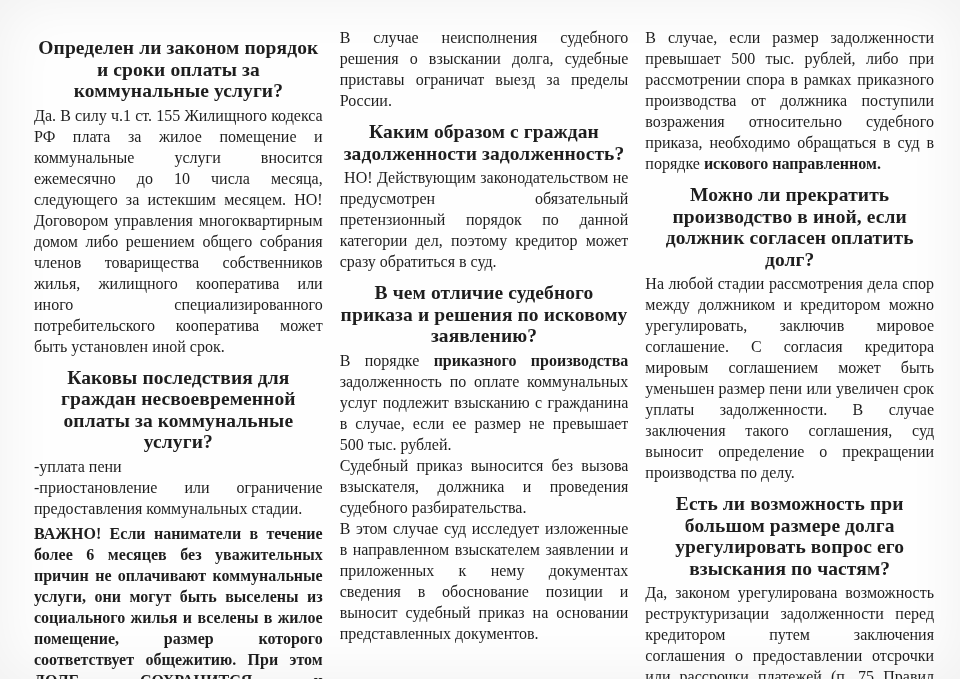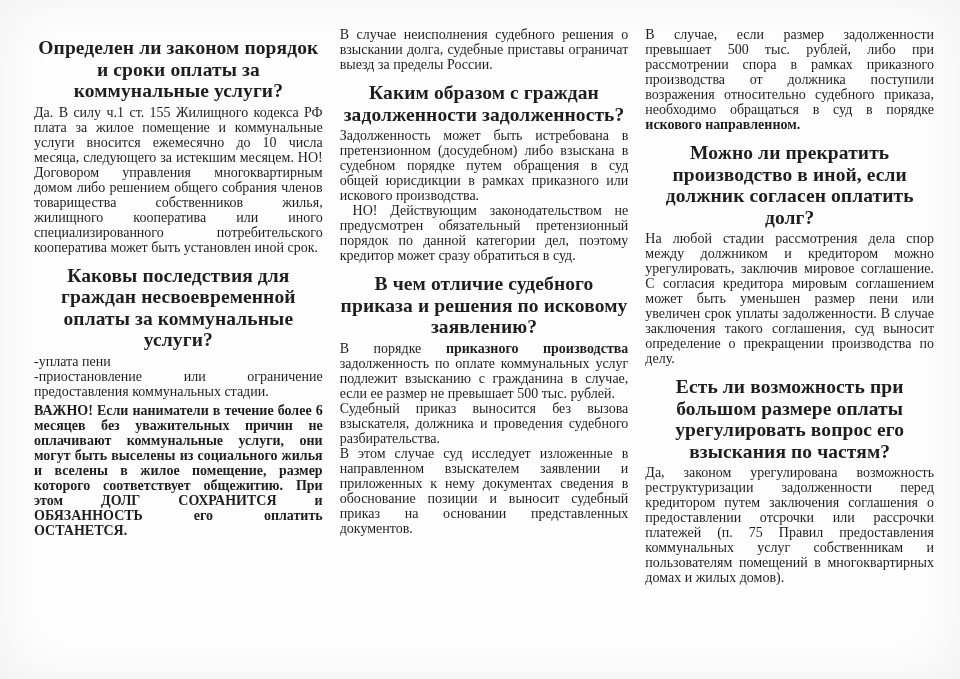--- a/index.html
+++ b/index.html
@@ -29,49 +29,48 @@
   h2.heading {
     margin: 10px 0 3px 0;
     font-size: 19.5px;
     line-height: 21.5px;
     font-weight: bold;
     text-align: center;
     letter-spacing: 0.1px;
   }
   p.para {
     margin: 0;
-    font-size: 14px;
-    line-height: 15px;
+    font-size: 16px;
+    line-height: 21px;
     text-align: justify;
   }
   p.para.gap { margin-top: 4px; font-weight: bold; }
   .b { font-weight: bold; }
 </style>
 </head>
 <body>
 
 <div class="page">
   <div class="col">
       <h2 class="heading">Определен ли законом порядок и сроки оплаты за коммунальные услуги?</h2>
       <p class="para"><span class="">Да. В силу ч.1 ст. 155 Жилищного кодекса РФ плата за жилое помещение и коммунальные услуги вносится ежемесячно до 10 числа месяца, следующего за истекшим месяцем. НО! Договором управления многоквартирным домом либо решением общего собрания членов товарищества собственников жилья, жилищного кооператива или иного специализированного потребительского кооператива может быть установлен иной срок.</span></p>
       <h2 class="heading">Каковы последствия для граждан несвоевременной оплаты за коммунальные услуги?</h2>
       <p class="para"><span class="">-уплата пени</span></p>
       <p class="para"><span class="">-приостановление или ограничение предоставления коммунальных стадии.</span></p>
       <p class="para gap"><span class="">ВАЖНО! Если наниматели в течение более 6 месяцев без уважительных причин не оплачивают коммунальные услуги, они могут быть выселены из социального жилья и вселены в жилое помещение, размер которого соответствует общежитию. При этом ДОЛГ СОХРАНИТСЯ и ОБЯЗАННОСТЬ его оплатить ОСТАНЕТСЯ.</span></p>
     </div>
   <div class="col">
       <p class="para"><span class="">В случае неисполнения судебного решения о взыскании долга, судебные приставы ограничат выезд за пределы России.</span></p>
       <h2 class="heading">Каким образом с граждан задолженности задолженность?</h2>
-      <p class="para"><span class="">Задолженность может быть истребована в претензионном (досудебном) либо взыскана в судебном порядке путем обращения в суд общей юрисдикции в рамках приказного или искового производства.</span></p>
       <p class="para"><span class="">&nbsp;НО! Действующим законодательством не предусмотрен обязательный претензионный порядок по данной категории дел, поэтому кредитор может сразу обратиться в суд.</span></p>
       <h2 class="heading">В чем отличие судебного приказа и решения по исковому заявлению?</h2>
       <p class="para"><span class="">В порядке </span><span class="b">приказного производства</span><span class=""> задолженность по оплате коммунальных услуг подлежит взысканию с гражданина в случае, если ее размер не превышает 500 тыс. рублей.</span></p>
       <p class="para"><span class="">Судебный приказ выносится без вызова взыскателя, должника и проведения судебного разбирательства.</span></p>
       <p class="para"><span class="">В этом случае суд исследует изложенные в направленном взыскателем заявлении и приложенных к нему документах сведения в обоснование позиции и выносит судебный приказ на основании представленных документов.</span></p>
     </div>
   <div class="col">
       <p class="para"><span class="">В случае, если размер задолженности превышает 500 тыс. рублей, либо при рассмотрении спора в рамках приказного производства от должника поступили возражения относительно судебного приказа, необходимо обращаться в суд в порядке </span><span class="b">искового направленном.</span></p>
       <h2 class="heading">Можно ли прекратить производство в иной, если должник согласен оплатить долг?</h2>
       <p class="para"><span class="">На любой стадии рассмотрения дела спор между должником и кредитором можно урегулировать, заключив мировое соглашение. С согласия кредитора мировым соглашением может быть уменьшен размер пени или увеличен срок уплаты задолженности. В случае заключения такого соглашения, суд выносит определение о прекращении производства по делу.</span></p>
-      <h2 class="heading">Есть ли возможность при большом размере оплаты урегулировать вопрос его взыскания по частям?</h2>
+      <h2 class="heading">Есть ли возможность при большом размере долга урегулировать вопрос его взыскания по частям?</h2>
       <p class="para"><span class="">Да, законом урегулирована возможность реструктуризации задолженности перед кредитором путем заключения соглашения о предоставлении отсрочки или рассрочки платежей (п. 75 Правил предоставления коммунальных услуг собственникам и пользователям помещений в многоквартирных домах и жилых домов).</span></p>
     </div>
 </div>
 
 </body></html>

